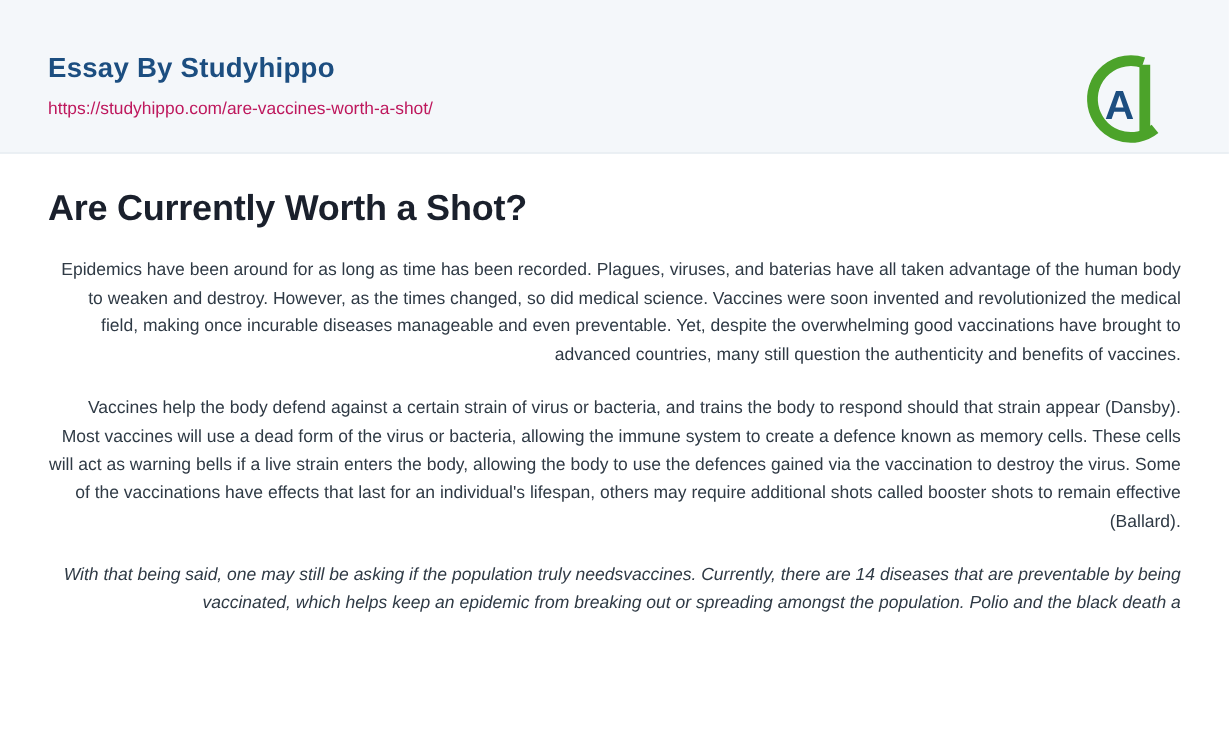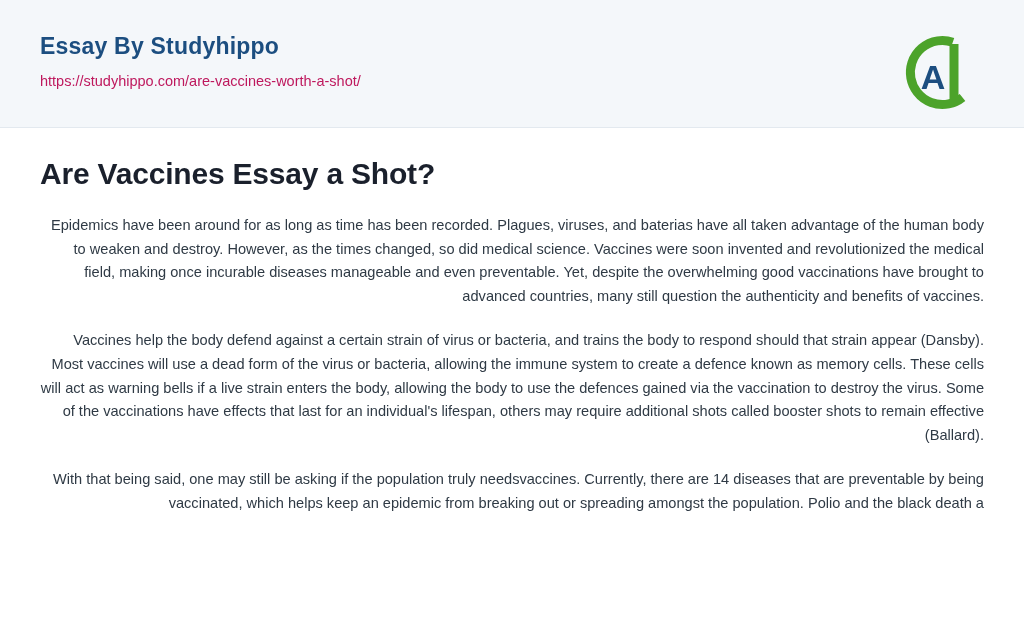--- a/index.html
+++ b/index.html
@@ -20,21 +20,21 @@
     position: relative;
     display: flex;
     flex-direction: column;
   }
   
   .header {
     background: #f4f7fa;
     border-bottom: 1px solid #e3e9ef;
     height: 128px;
     box-sizing: border-box;
-    padding: 34px 40px 0 40px;
+    padding: 44px 40px 0 40px;
     display: flex;
     align-items: flex-start;
     justify-content: space-between;
     position: relative;
   }
   .brand-block {
     display: flex;
     flex-direction: column;
   }
   .brand-title {
@@ -74,20 +74,21 @@
   .para {
     font-size: 14.6px;
     line-height: 23.6px;
     color: #2f3a45;
     margin: 0 0 21px 0;
     max-width: 946px;
     text-align: right;
   }
   .para:last-child {
     margin-bottom: 0;
+    font-style: italic;
   }
 </style>
 </head>
 <body>
 
 <div class="page">
 
   <div class="header">
     <div class="brand-block">
       <div class="brand-title">Essay By Studyhippo</div>
@@ -97,19 +98,19 @@
     <div class="logo-wrap">
       <svg width="92" height="92" viewBox="0 0 92 92" aria-hidden="true">
         <path d="M70 18 A32 32 0 1 0 70 74" fill="none" stroke="#4ca32a" stroke-width="9" stroke-linecap="butt" transform="rotate(-10 46 46)"></path>
         <path d="M66 16 L66 76" fill="none" stroke="#4ca32a" stroke-width="9" stroke-linecap="butt"></path>
         <text x="45" y="61" text-anchor="middle" font-family="Liberation Sans, sans-serif" font-size="34" font-weight="bold" fill="#1c4e80">A</text>
       </svg>
     </div>
   </div>
 
   <div class="article">
-    <h1 class="article-title">Are Vaccines Essay a Shot?</h1>
+    <h1 class="article-title">Are Currently Worth a Shot?</h1>
     <p class="para">Epidemics have been around for as long as time has been recorded. Plagues, viruses, and baterias have all taken advantage of the human body to weaken and destroy. However, as the times changed, so did medical science. Vaccines were soon invented and revolutionized the medical field, making once incurable diseases manageable and even preventable. Yet, despite the overwhelming good vaccinations have brought to advanced countries, many still question the authenticity and benefits of vaccines.</p>
     <p class="para">Vaccines help the body defend against a certain strain of virus or bacteria, and trains the body to respond should that strain appear (Dansby). Most vaccines will use a dead form of the virus or bacteria, allowing the immune system to create a defence known as memory cells. These cells will act as warning bells if a live strain enters the body, allowing the body to use the defences gained via the vaccination to destroy the virus. Some of the vaccinations have effects that last for an individual's lifespan, others may require additional shots called booster shots to remain effective (Ballard).</p>
     <p class="para">With that being said, one may still be asking if the population truly needsvaccines. Currently, there are 14 diseases that are preventable by being vaccinated, which helps keep an epidemic from breaking out or spreading amongst the population. Polio and the black death a</p>
   </div>
 
 </div>
 
 </body></html>

